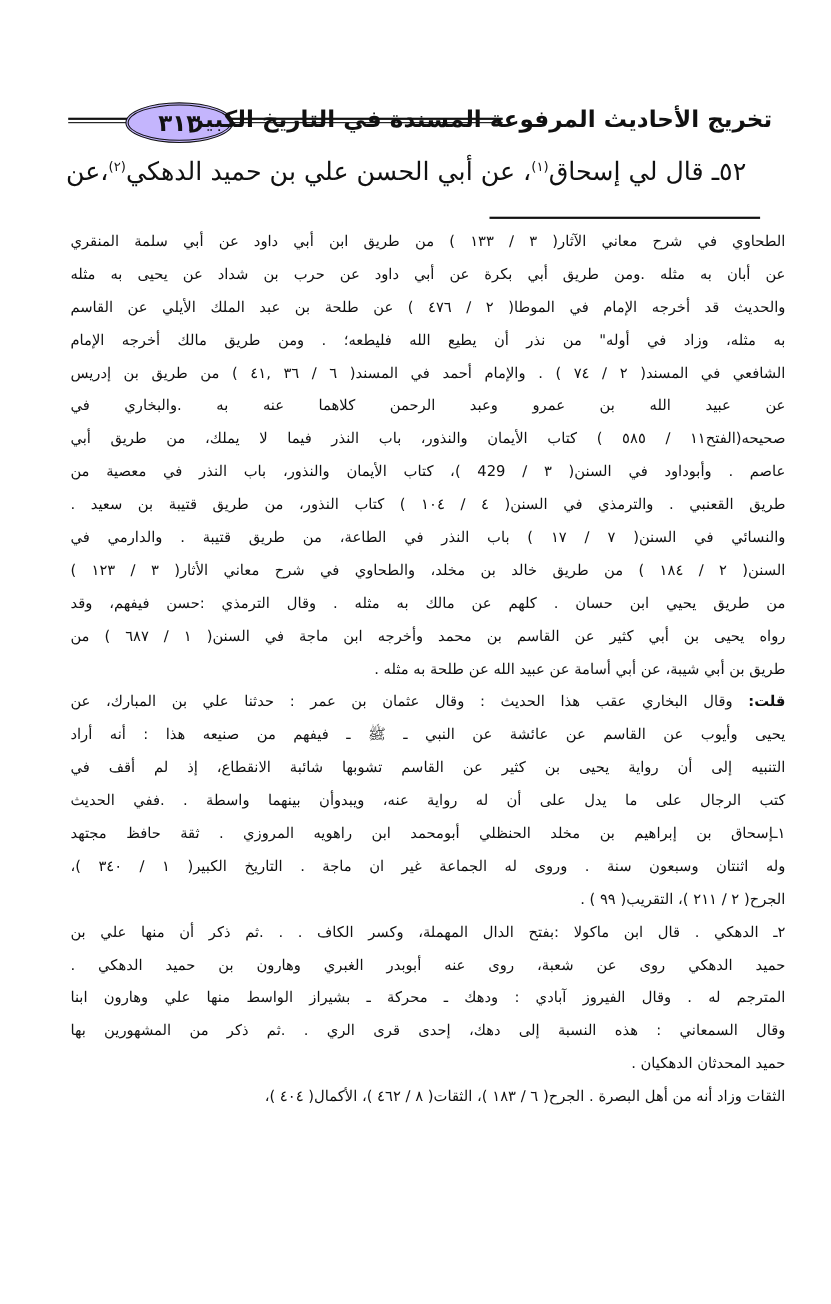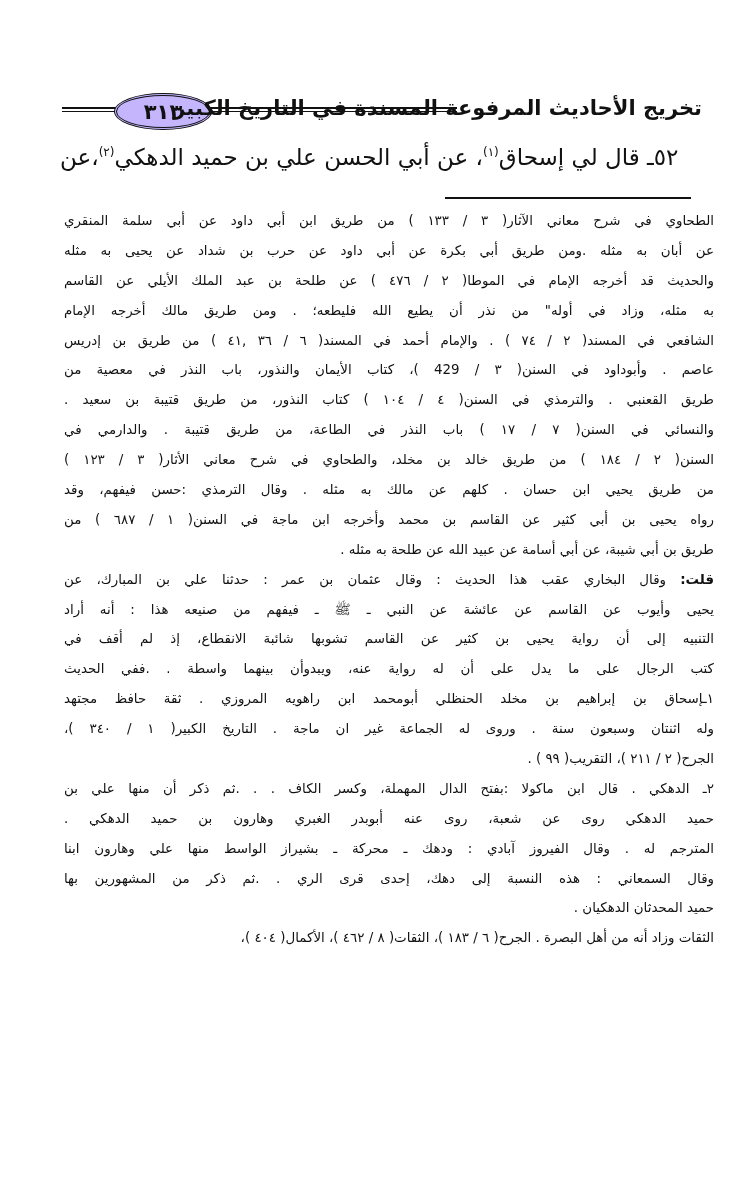--- a/index.html
+++ b/index.html
@@ -41,20 +41,22 @@
 </div>
 
 <div class="fn-sep"></div>
 
 <div class="footnotes" id="footnotes">
     <div class="fn-line"><span>الطحاوي في شرح معاني الآثار( ٣ / ١٣٣ ) من طريق ابن أبي داود عن أبي سلمة المنقري</span></div>
     <div class="fn-line"><span>عن أبان به مثله .ومن طريق أبي بكرة عن أبي داود عن حرب بن شداد عن يحيى به مثله</span></div>
     <div class="fn-line"><span>والحديث قد أخرجه الإمام في الموطا( ٢ / ٤٧٦ ) عن طلحة بن عبد الملك الأيلي عن القاسم</span></div>
     <div class="fn-line"><span>به مثله، وزاد في أوله" من نذر أن يطيع الله فليطعه؛ . ومن طريق مالك أخرجه الإمام</span></div>
     <div class="fn-line"><span>الشافعي في المسند( ٢ / ٧٤ ) . والإمام أحمد في المسند( ٦ / ٣٦ ,٤١ ) من طريق بن إدريس</span></div>
+    <div class="fn-line"><span>عن عبيد الله بن عمرو وعبد الرحمن كلاهما عنه به .والبخاري في</span></div>
+    <div class="fn-line"><span>صحيحه(الفتح١١ / ٥٨٥ ) كتاب الأيمان والنذور، باب النذر فيما لا يملك، من طريق أبي</span></div>
     <div class="fn-line"><span>عاصم . وأبوداود في السنن( ٣ / 429 )، كتاب الأيمان والنذور، باب النذر في معصية من</span></div>
     <div class="fn-line"><span>طريق القعنبي . والترمذي في السنن( ٤ / ١٠٤ ) كتاب النذور، من طريق قتيبة بن سعيد .</span></div>
     <div class="fn-line"><span>والنسائي في السنن( ٧ / ١٧ ) باب النذر في الطاعة، من طريق قتيبة . والدارمي في</span></div>
     <div class="fn-line"><span>السنن( ٢ / ١٨٤ ) من طريق خالد بن مخلد، والطحاوي في شرح معاني الأثار( ٣ / ١٢٣ )</span></div>
     <div class="fn-line"><span>من طريق يحيي ابن حسان . كلهم عن مالك به مثله . وقال الترمذي :حسن فيفهم، وقد</span></div>
     <div class="fn-line"><span>رواه يحيى بن أبي كثير عن القاسم بن محمد وأخرجه ابن ماجة في السنن( ١ / ٦٨٧ ) من</span></div>
     <div class="fn-line last"><span>طريق بن أبي شيبة، عن أبي أسامة عن عبيد الله عن طلحة به مثله .</span></div>
     <div class="fn-line"><span class="bold-label">قلت:</span><span> وقال البخاري عقب هذا الحديث : وقال عثمان بن عمر : حدثنا علي بن المبارك، عن</span></div>
     <div class="fn-line"><span>يحيى وأيوب عن القاسم عن عائشة عن النبي ـ ﷺ ـ فيفهم من صنيعه هذا : أنه أراد</span></div>
     <div class="fn-line"><span>التنبيه إلى أن رواية يحيى بن كثير عن القاسم تشوبها شائبة الانقطاع، إذ لم أقف في</span></div>

